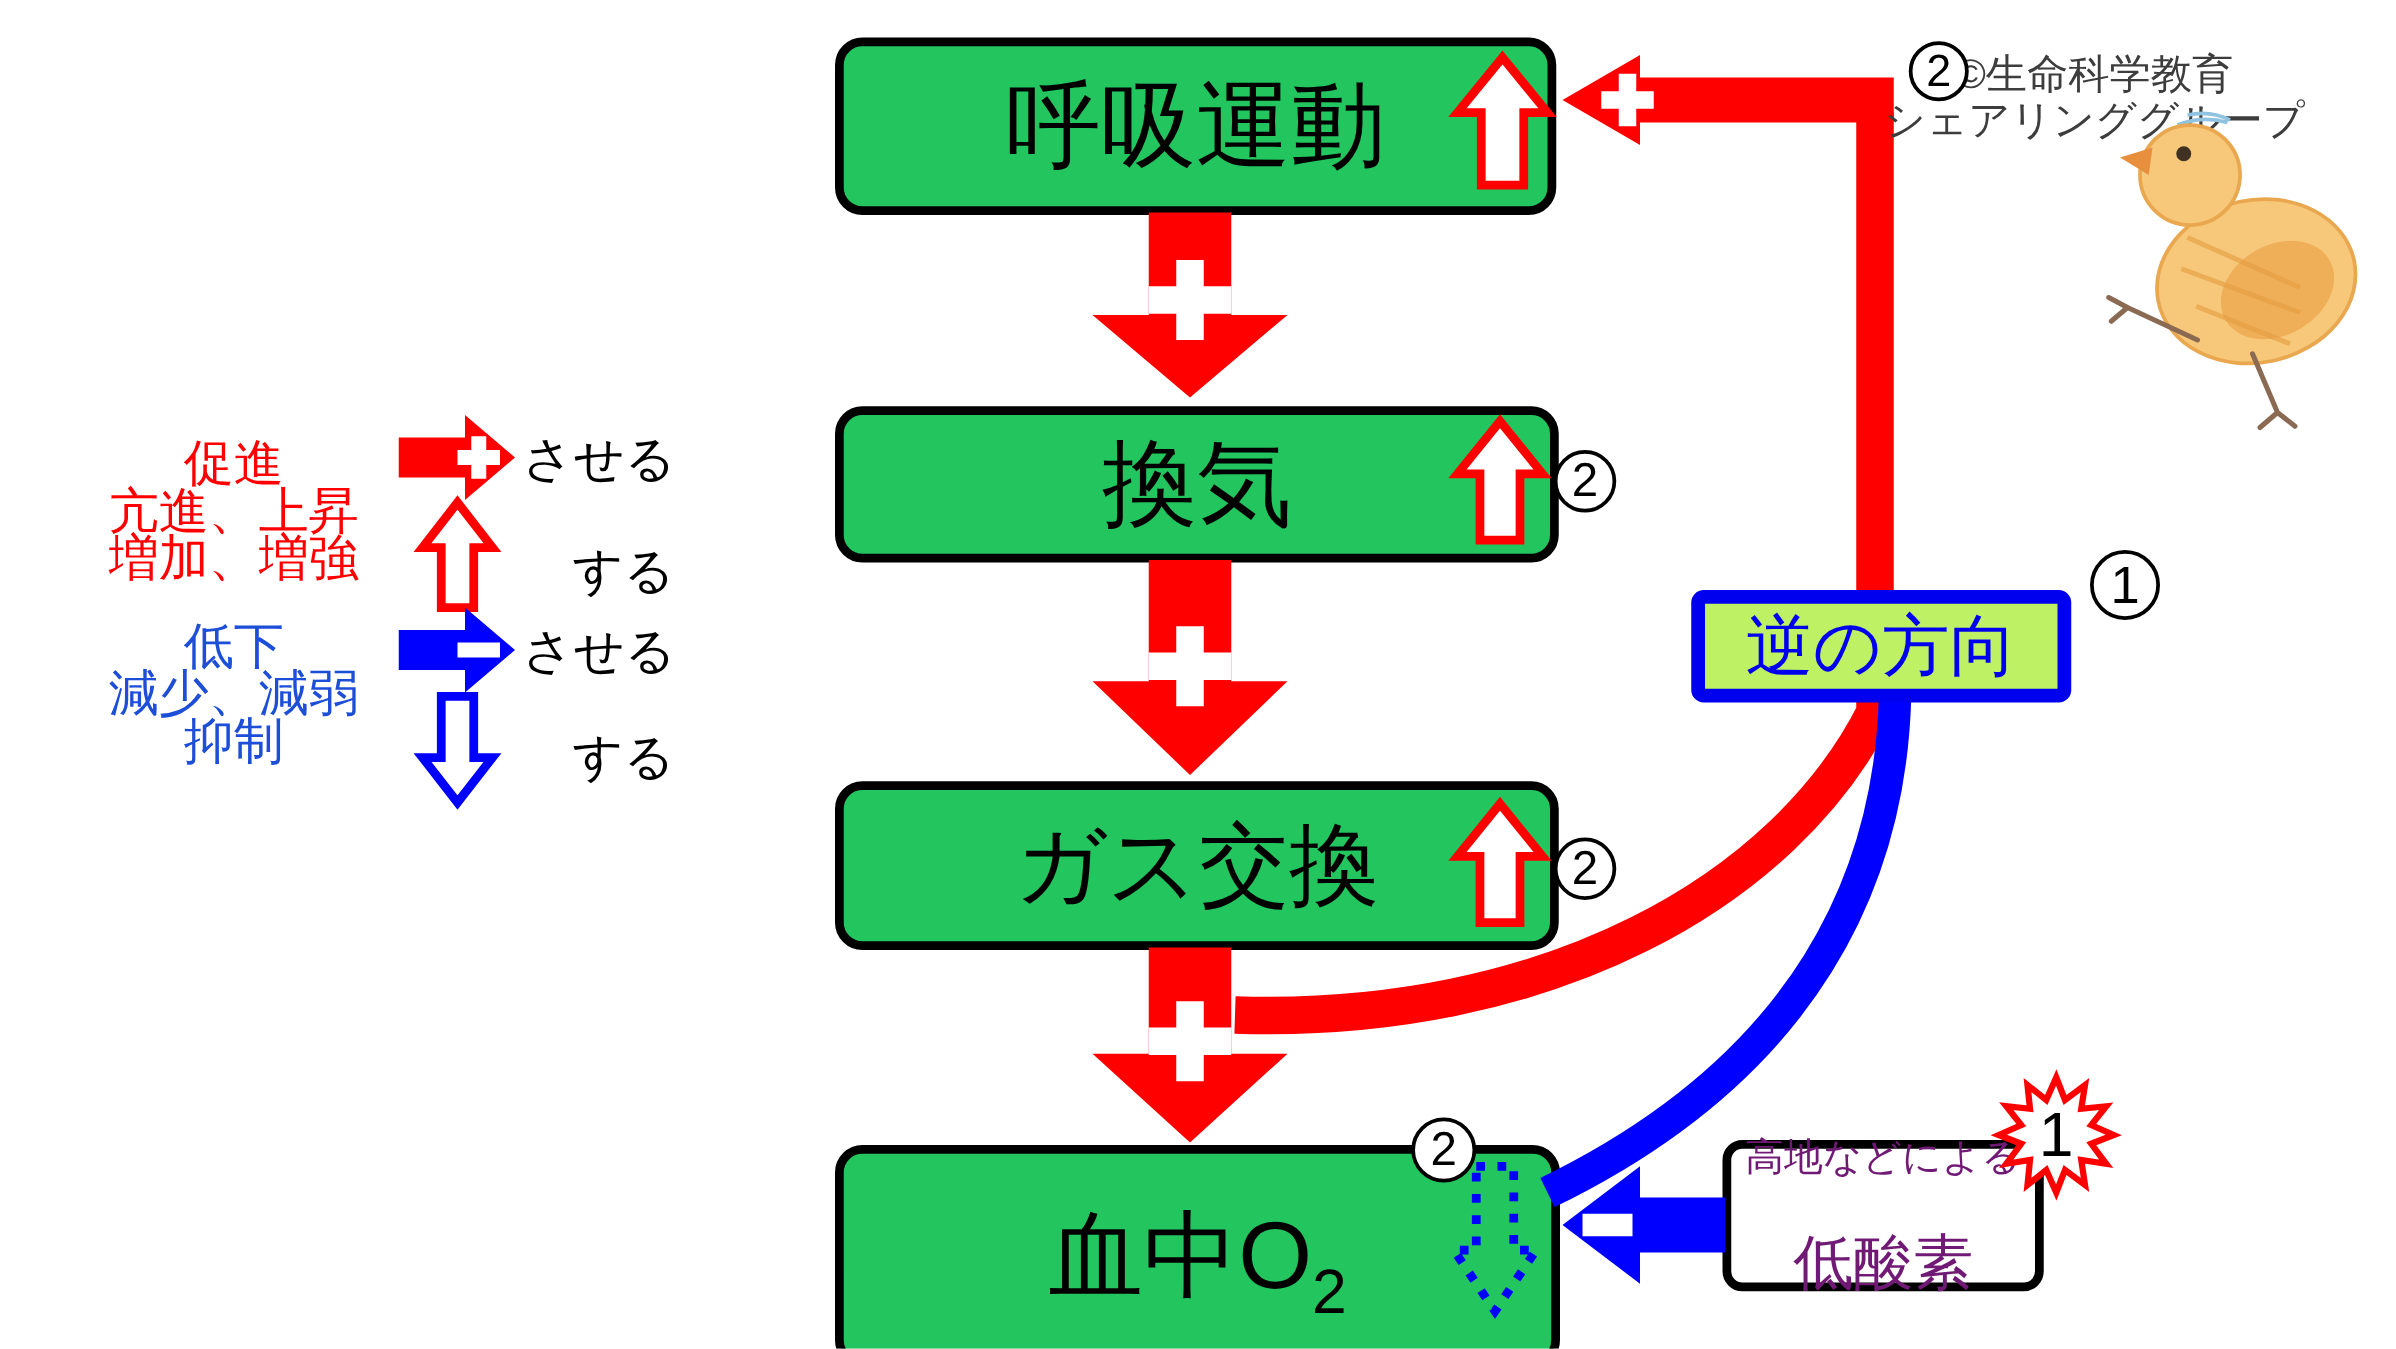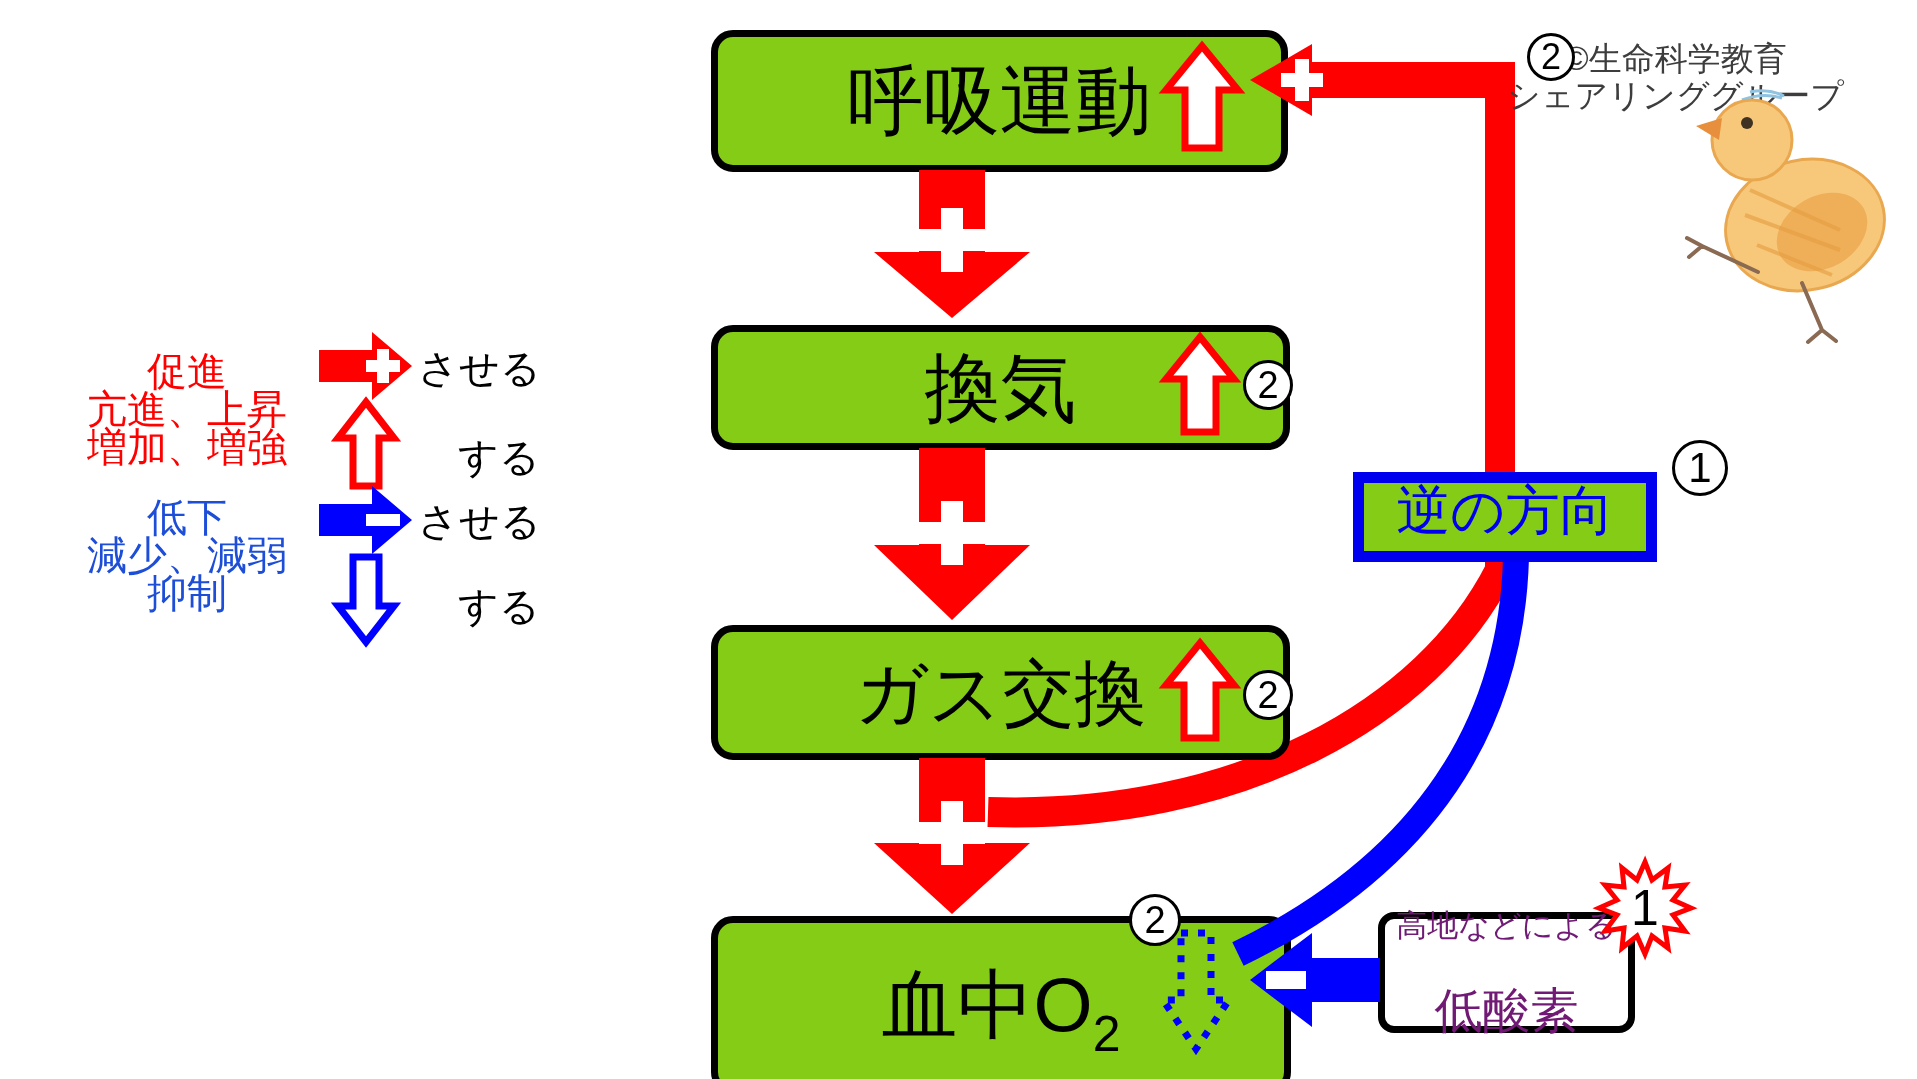--- a/index.html
+++ b/index.html
@@ -1,38 +1,37 @@
 <!DOCTYPE html>
 <html><head>
 <meta charset="utf-8">
 <style>
   html,body{margin:0;padding:0;background:#fff;}
   #stage{
     position:relative;width:1917px;height:1079px;overflow:hidden;background:#ffffff;
     font-family:"Liberation Sans",sans-serif;
   }
   .flowbox{
-    position:absolute;box-sizing:border-box;background:#84cc16;
+    position:absolute;box-sizing:border-box;background:#22c55e;
     border:7px solid #000;border-radius:22px;z-index:2;
     display:flex;align-items:center;justify-content:center;
     color:#000;
-    margin-left:43px;
   }
   .boxlabel{white-space:nowrap;line-height:1;}
   .sub{font-size:50px;transform:translateY(20px);display:inline-block;}
   .badge{
     position:absolute;z-index:5;background:#fff;border:3px solid #000;border-radius:50%;
     display:flex;align-items:center;justify-content:center;color:#000;line-height:1;
   }
   .svglayer{position:absolute;left:0;top:0;width:1917px;height:1079px;}
   #under-layer{z-index:1;}
   #over-layer{z-index:3;}
   .reversebox{
-    position:absolute;box-sizing:border-box;background:#84cc16;border:11px solid #0000ee;
-    border-radius:0;z-index:4;display:flex;align-items:flex-start;justify-content:center;
+    position:absolute;box-sizing:border-box;background:#bef264;border:11px solid #0000ee;
+    border-radius:10px;z-index:4;display:flex;align-items:center;justify-content:center;
     color:#0000ee;font-size:54px;line-height:1;white-space:nowrap;
   }
   .hypobox{
     position:absolute;box-sizing:border-box;background:#fff;border:7px solid #000;
     border-radius:16px;z-index:2;display:flex;flex-direction:column;align-items:center;
     justify-content:center;color:#701a75;line-height:1;
   }
   .legendtext{position:absolute;z-index:2;text-align:center;line-height:38px;font-size:40px;white-space:nowrap;}
   .lgred{color:#ff0000;text-align:center;}
   .lgblue{color:#1d4ed8;}

